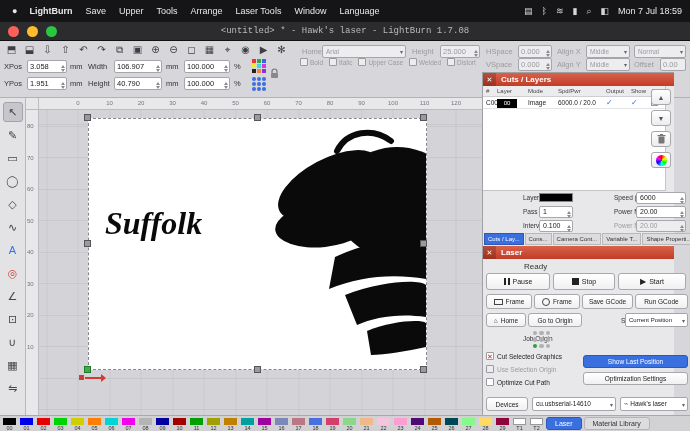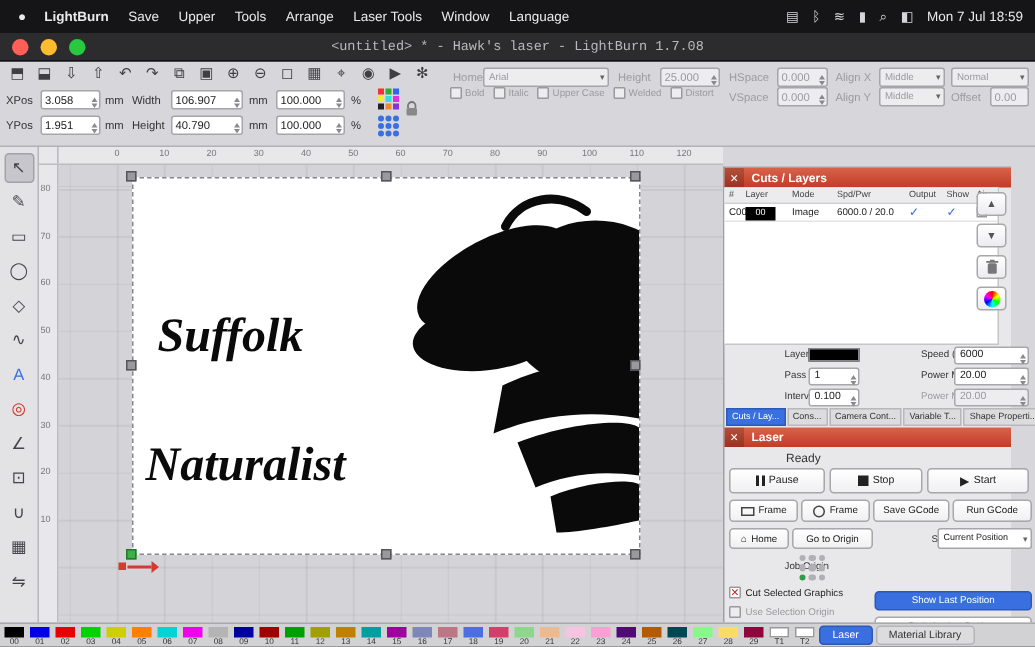--- a/index.html
+++ b/index.html
@@ -84,21 +84,21 @@
   #bee { position:absolute; right:0; top:6px; }
   .handle { position:absolute; width:7px; height:7px; background:#9a9a9e; border:1px solid #55555a; z-index:3; }
   .handle.green { background:#3fae49; border-color:#1f7a2a; }
   #laser-marker .sq { position:absolute; left:53px; top:277px; width:5px; height:5px; background:#d23b2f; }
   #laser-marker .ln { position:absolute; left:59px; top:279px; width:16px; height:2px; background:#d23b2f; }
   #laser-marker .ah { position:absolute; left:75px; top:276px; width:0; height:0;
                       border:4px solid transparent; border-left:5px solid #d23b2f; }
 
   
   #rightpanel { position:absolute; left:482px; top:72px; width:192px; bottom:16px; background:#e8e8ea;
-                border-left:1px solid #a0a0a4; border-top:1px solid #a0a0a4; z-index:6; font-size:7px;margin-top:39px; }
+                border-left:1px solid #a0a0a4; border-top:1px solid #a0a0a4; z-index:6; font-size:7px; }
   .panel-header { position:absolute; left:0; right:0; height:13px; background:linear-gradient(#d8624a,#c23c27);
                   color:#fff; font-size:8px; font-weight:bold; display:flex; align-items:center; gap:5px; }
   .hdr-close { width:13px; height:13px; background:rgba(0,0,0,0.18); display:flex; align-items:center;
                justify-content:center; font-size:7px; font-weight:normal; }
   #layers-table { position:absolute; left:0; top:13px; width:183px; height:105px; background:#fff;
                   border-bottom:1px solid #c5c5c9; border-right:1px solid #c5c5c9; }
   #layers-head { position:relative; height:11px; background:#ececef; border-bottom:1px solid #cfcfd3;
                  font-size:6px; color:#444; }
   #layers-head span, #layer-row > span { position:absolute; top:2px; white-space:nowrap; }
   #layer-row { position:relative; height:12px; border-bottom:1px solid #e4e4e7; font-size:6.5px; }
@@ -330,21 +330,20 @@
         <div class="tool">∪</div>
         <div class="tool">▦</div>
         <div class="tool">⇋</div>
       </div>
     </div>
 
   <div id="canvas">
     <div id="work">
       <div id="sel-rect">
         <div class="art-line" id="art1">Suffolk</div>
-        <div class="art-line" id="art2">Naturalist</div>
         <svg id="bee" width="153" height="232" viewBox="0 0 153 232">
           <g fill="#0a0a0a">
             <path d="M118,16 C100,2 74,6 64,26" fill="none" stroke="#0a0a0a" stroke-width="6" stroke-linecap="round"></path>
             <ellipse cx="124" cy="78" rx="62" ry="56"></ellipse>
             <ellipse cx="56" cy="60" rx="56" ry="26" transform="rotate(-28 56 60)"></ellipse>
             <ellipse cx="50" cy="100" rx="48" ry="22" transform="rotate(-6 50 100)"></ellipse>
             <path d="M62,132 C100,114 140,112 153,120 L153,154 C118,148 86,152 56,164 Z"></path>
             <path d="M72,170 C108,156 146,154 153,160 L153,192 C126,188 102,192 84,200 Z"></path>
             <path d="M94,206 C118,196 148,194 153,198 L153,222 C134,226 112,230 98,230 Z"></path>
           </g>

